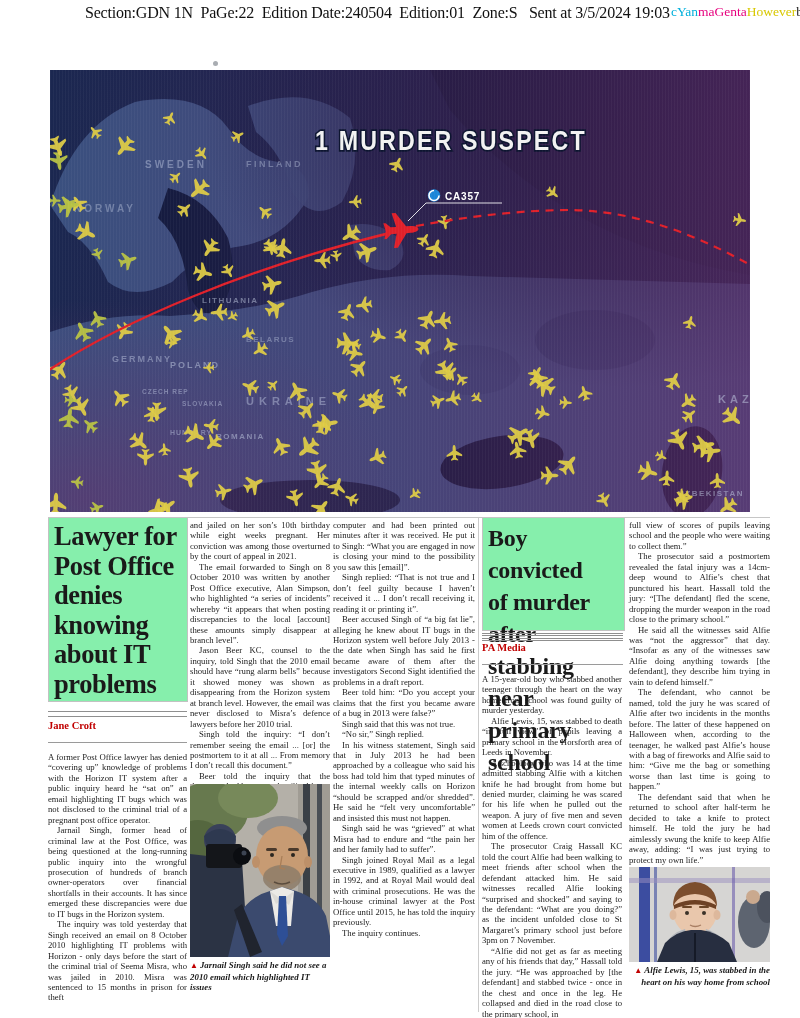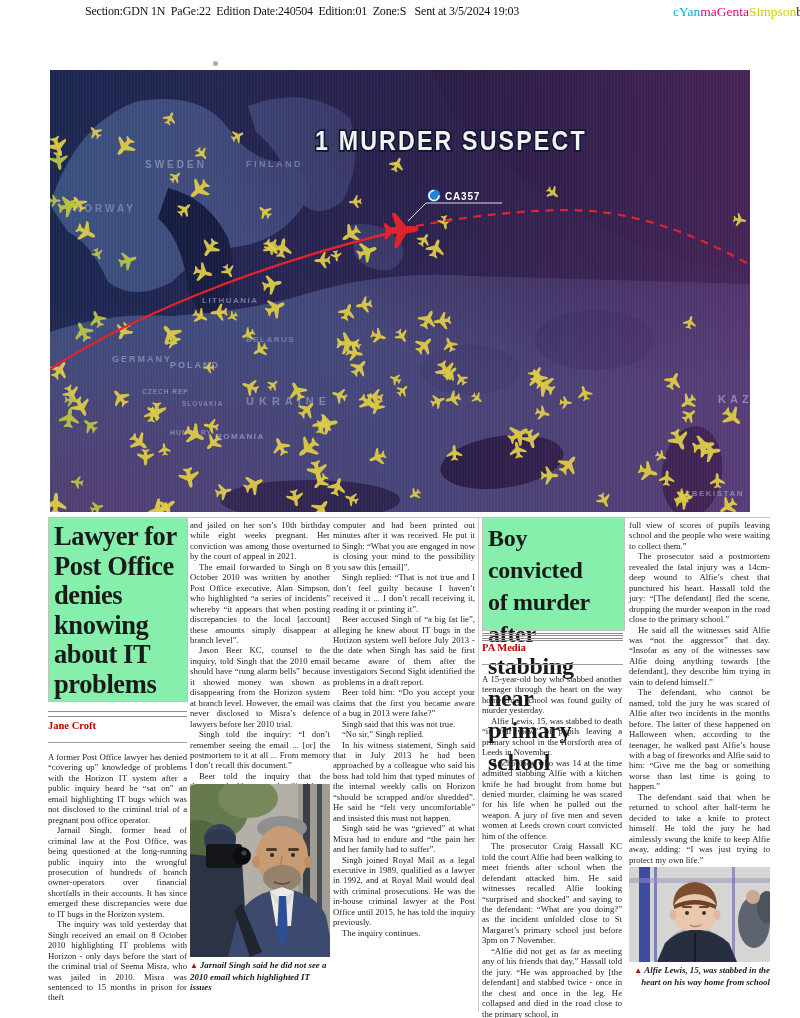--- a/index.html
+++ b/index.html
@@ -1,20 +1,20 @@
 <!DOCTYPE html>
 <html><head>
 <meta charset="utf-8">
 <style>
   html,body{margin:0;padding:0;background:#fff;}
   body{width:800px;height:1018px;position:relative;overflow:hidden;
        font-family:"Liberation Serif",serif;color:#1c1c1c;}
 
   
-  .prod-line{position:absolute;left:85px;top:4px;font-size:12px;white-space:pre;
+  .prod-line{position:absolute;left:85px;top:4px;font-size:16px;white-space:pre;
              color:#111;letter-spacing:-0.2px;}
   .color-marks{position:absolute;right:-3px;top:4px;font-size:13.5px;white-space:pre;}
   .grey-dot{position:absolute;left:213px;top:61px;width:5px;height:5px;border-radius:50%;
             background:#a9adb2;}
 
   
   .mapwrap{position:absolute;left:50px;top:70px;width:700px;height:442px;overflow:hidden;
            background:#17224a;}
   .mapwrap::after{content:"";position:absolute;inset:0;pointer-events:none;
       background:repeating-linear-gradient(90deg,rgba(255,255,255,.035) 0 1px,transparent 1px 3px);}
@@ -42,21 +42,21 @@
            line-height:10.6px;color:#1a1a1a;}
   .caption .tri{color:#c00000;font-style:normal;font-size:8px;}
 
   .photo{position:absolute;overflow:hidden;}
   svg{display:block;}
 </style>
 </head>
 <body>
 
 <div class="prod-line">Section:GDN 1N  PaGe:22  Edition Date:240504  Edition:01  Zone:S   Sent at 3/5/2024 19:03</div>
-<div class="color-marks" id="colorMarks"><span style="color: rgb(0, 176, 220);">cYan</span><span style="color: rgb(230, 0, 126);">maGenta</span><span style="color: rgb(216, 200, 0);">Simpson</span><span style="color: rgb(26, 26, 26);">b</span></div>
+<div class="color-marks" id="colorMarks"><span style="color: rgb(0, 176, 220);">cYan</span><span style="color: rgb(230, 0, 126);">maGenta</span><span style="color: rgb(216, 200, 0);">However</span><span style="color: rgb(26, 26, 26);">b</span></div>
 <div class="grey-dot"></div>
 
 <div class="mapwrap">
   <svg width="700" height="442" viewBox="0 0 700 442">
     <defs>
       <linearGradient id="seaG" x1="0" y1="0" x2="1" y2="0">
         <stop offset="0" stop-color="#1b2750"></stop>
         <stop offset="0.55" stop-color="#17224a"></stop>
         <stop offset="1" stop-color="#121c40"></stop>
       </linearGradient>

